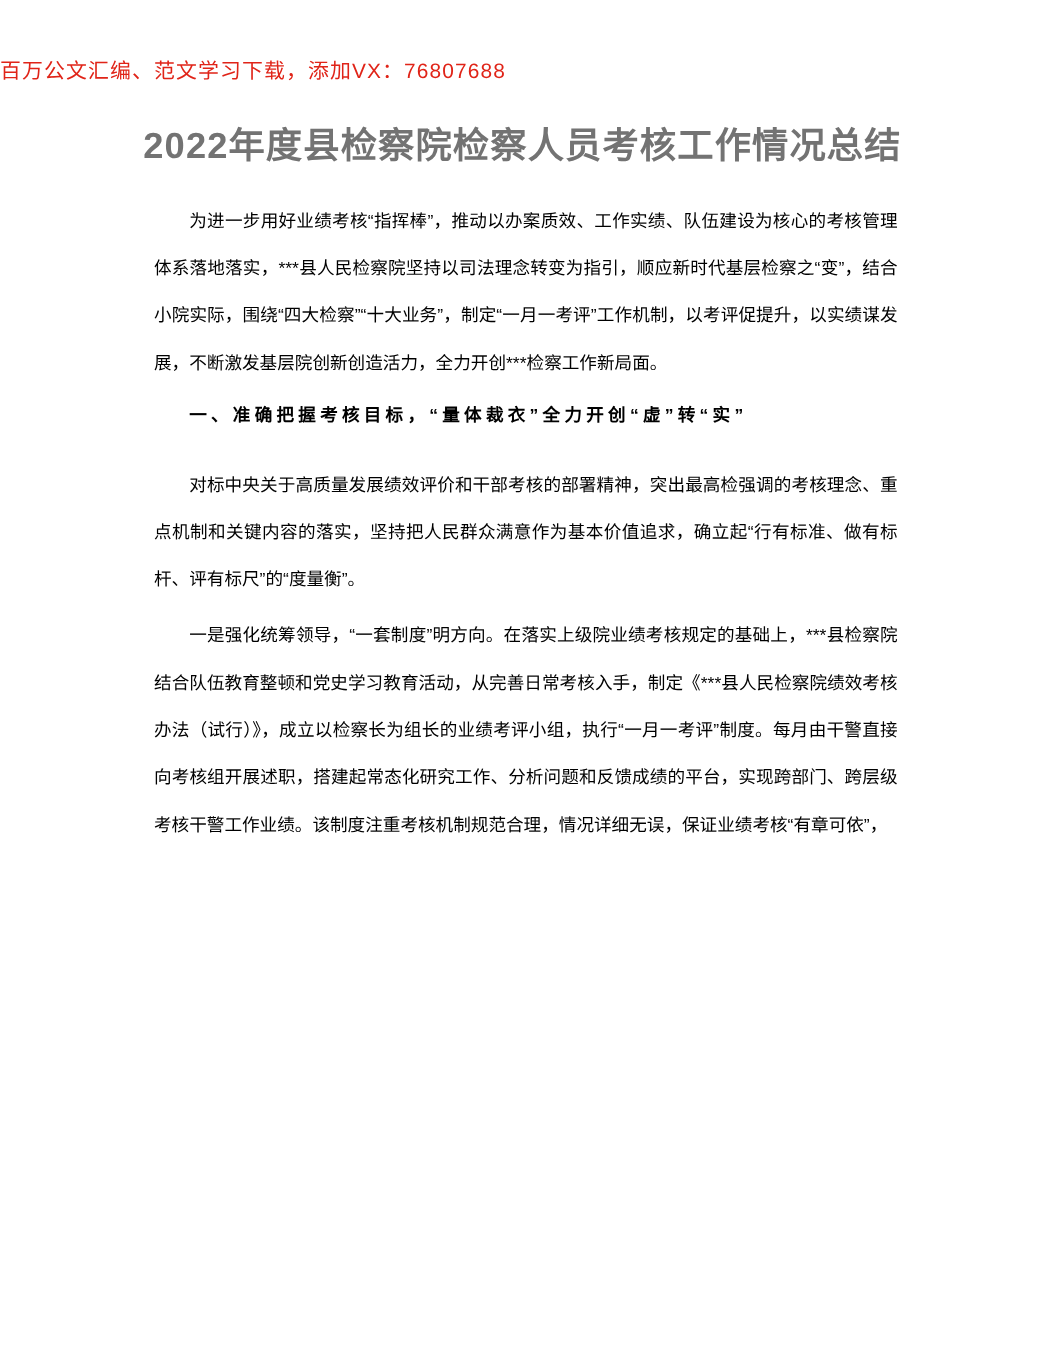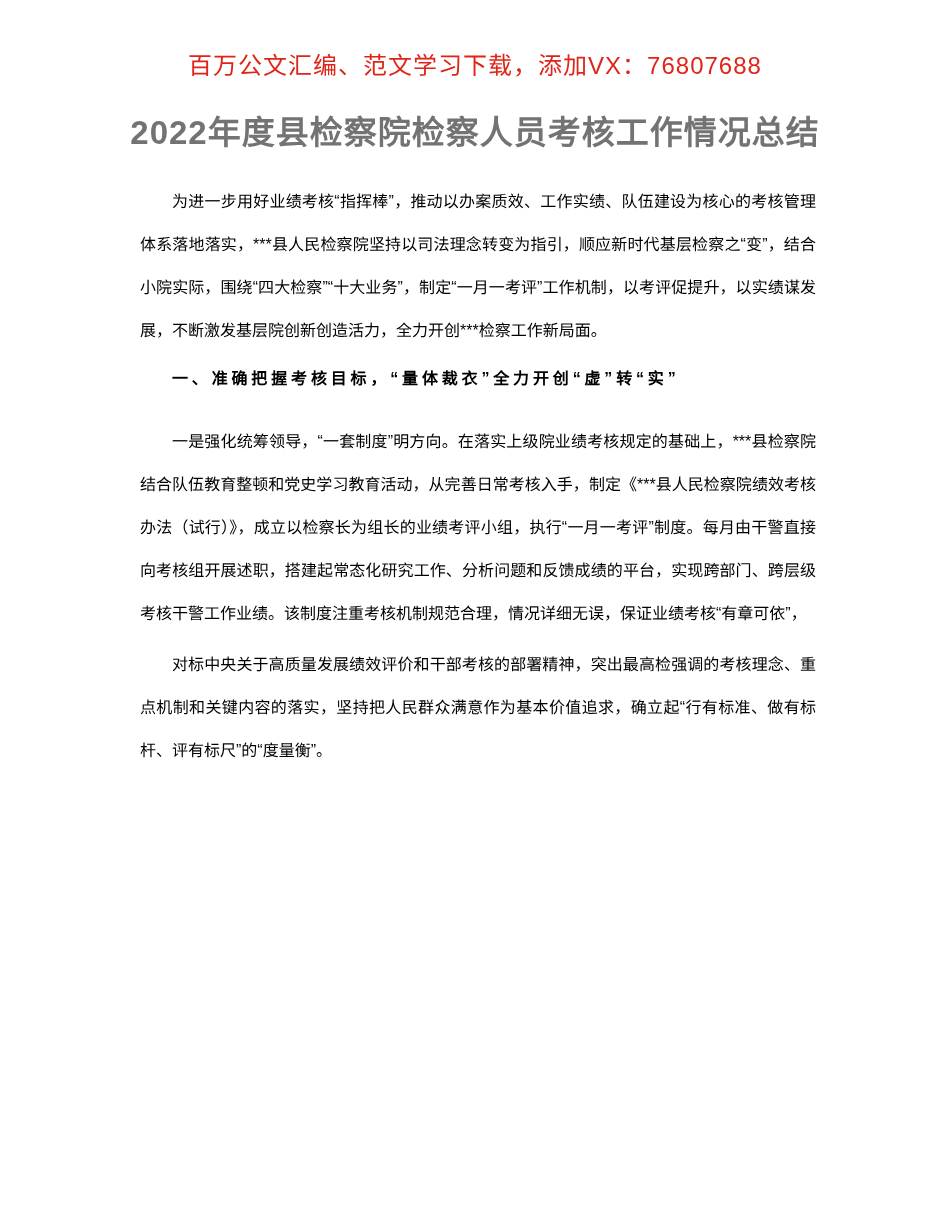--- a/index.html
+++ b/index.html
@@ -14,22 +14,22 @@
     height: 1230px;
     margin: 0 auto;
     background: #ffffff;
     color: #000000;
     font-family: "Liberation Sans", sans-serif;
     overflow: hidden;
   }
 
   .promo-banner {
     padding-top: 50px;
-    text-align: center;
-    font-size: 24px;
+    text-align: left;
+    font-size: 19px;
     line-height: 32px;
     font-weight: 400;
     letter-spacing: 1px;
   }
 
   .doc-title {
     margin: 26px auto 22px auto;
     width: 810px;
     text-align: center;
     font-size: 33px;
@@ -74,19 +74,19 @@
   <div class="promo-banner" style="color: rgb(224, 36, 24);">百万公文汇编、范文学习下载，添加VX：76807688</div>
 
   <h1 class="doc-title">2022年度县检察院检察人员考核工作情况总结</h1>
 
   <div class="doc-body">
 
     <p class="intro-paragraph">为进一步用好业绩考核“指挥棒”，推动以办案质效、工作实绩、队伍建设为核心的考核管理体系落地落实，***县人民检察院坚持以司法理念转变为指引，顺应新时代基层检察之“变”，结合小院实际，围绕“四大检察”“十大业务”，制定“一月一考评”工作机制，以考评促提升，以实绩谋发展，不断激发基层院创新创造活力，全力开创***检察工作新局面。</p>
 
     <p class="section-heading">一、准确把握考核目标，“量体裁衣”全力开创“虚”转“实”</p>
 
+    <p class="body-paragraph">对标中央关于高质量发展绩效评价和干部考核的部署精神，突出最高检强调的考核理念、重点机制和关键内容的落实，坚持把人民群众满意作为基本价值追求，确立起“行有标准、做有标杆、评有标尺”的“度量衡”。</p>
+
     <p class="body-paragraph">一是强化统筹领导，“一套制度”明方向。在落实上级院业绩考核规定的基础上，***县检察院结合队伍教育整顿和党史学习教育活动，从完善日常考核入手，制定《***县人民检察院绩效考核办法（试行）》，成立以检察长为组长的业绩考评小组，执行“一月一考评”制度。每月由干警直接向考核组开展述职，搭建起常态化研究工作、分析问题和反馈成绩的平台，实现跨部门、跨层级考核干警工作业绩。该制度注重考核机制规范合理，情况详细无误，保证业绩考核“有章可依”，</p>
-
-    <p class="body-paragraph">对标中央关于高质量发展绩效评价和干部考核的部署精神，突出最高检强调的考核理念、重点机制和关键内容的落实，坚持把人民群众满意作为基本价值追求，确立起“行有标准、做有标杆、评有标尺”的“度量衡”。</p>
 
   </div>
 
 </div>
 
 </body></html>

